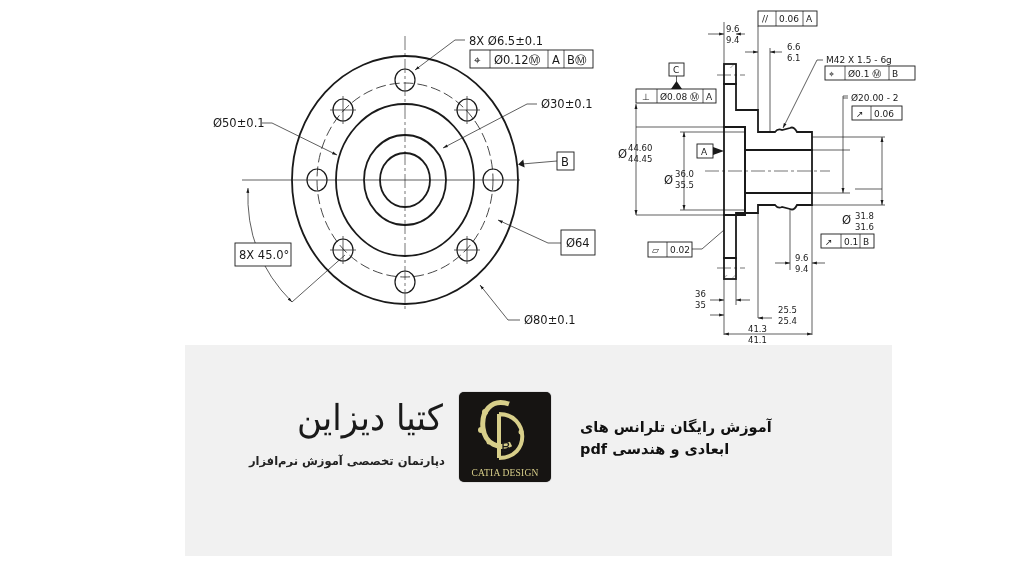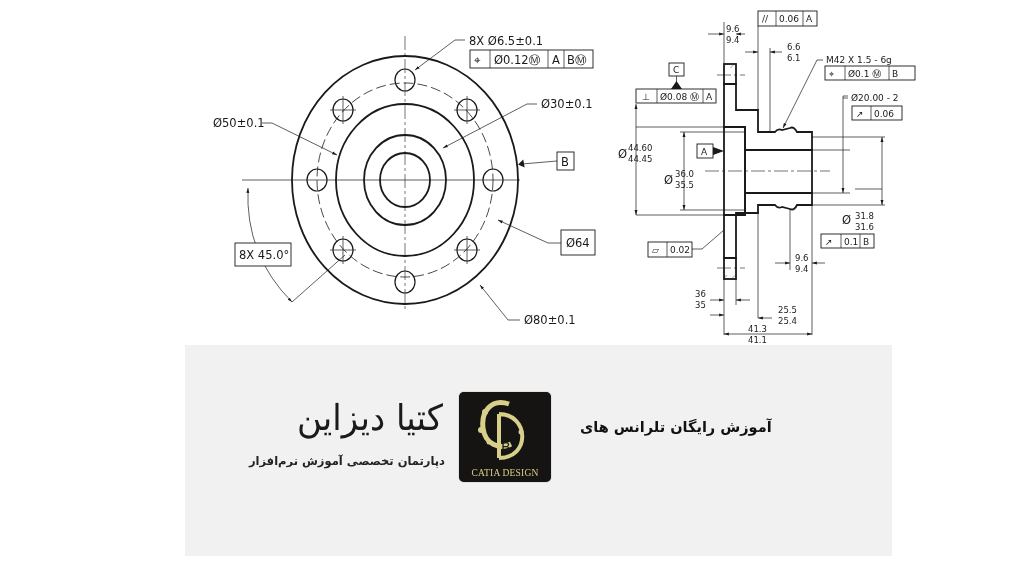--- a/index.html
+++ b/index.html
@@ -290,14 +290,15 @@
       <circle cx="22" cy="38" r="3" fill="#d8cf8a"></circle>
       <circle cx="30" cy="50" r="2.5" fill="#d8cf8a"></circle>
       <circle cx="62" cy="40" r="2.5" fill="#d8cf8a"></circle>
       <text x="42" y="60" font-family="Liberation Serif, serif" font-size="14" fill="#d8cf8a">B</text>
     </svg>
     <div class="logo-caption">CATIA DESIGN</div>
   </div>
 
   <div class="headline">
     <div>آموزش رایگان تلرانس های</div>
+    <div>ابعادی و هندسی pdf</div>
   </div>
 </div>
 
 </body></html>

